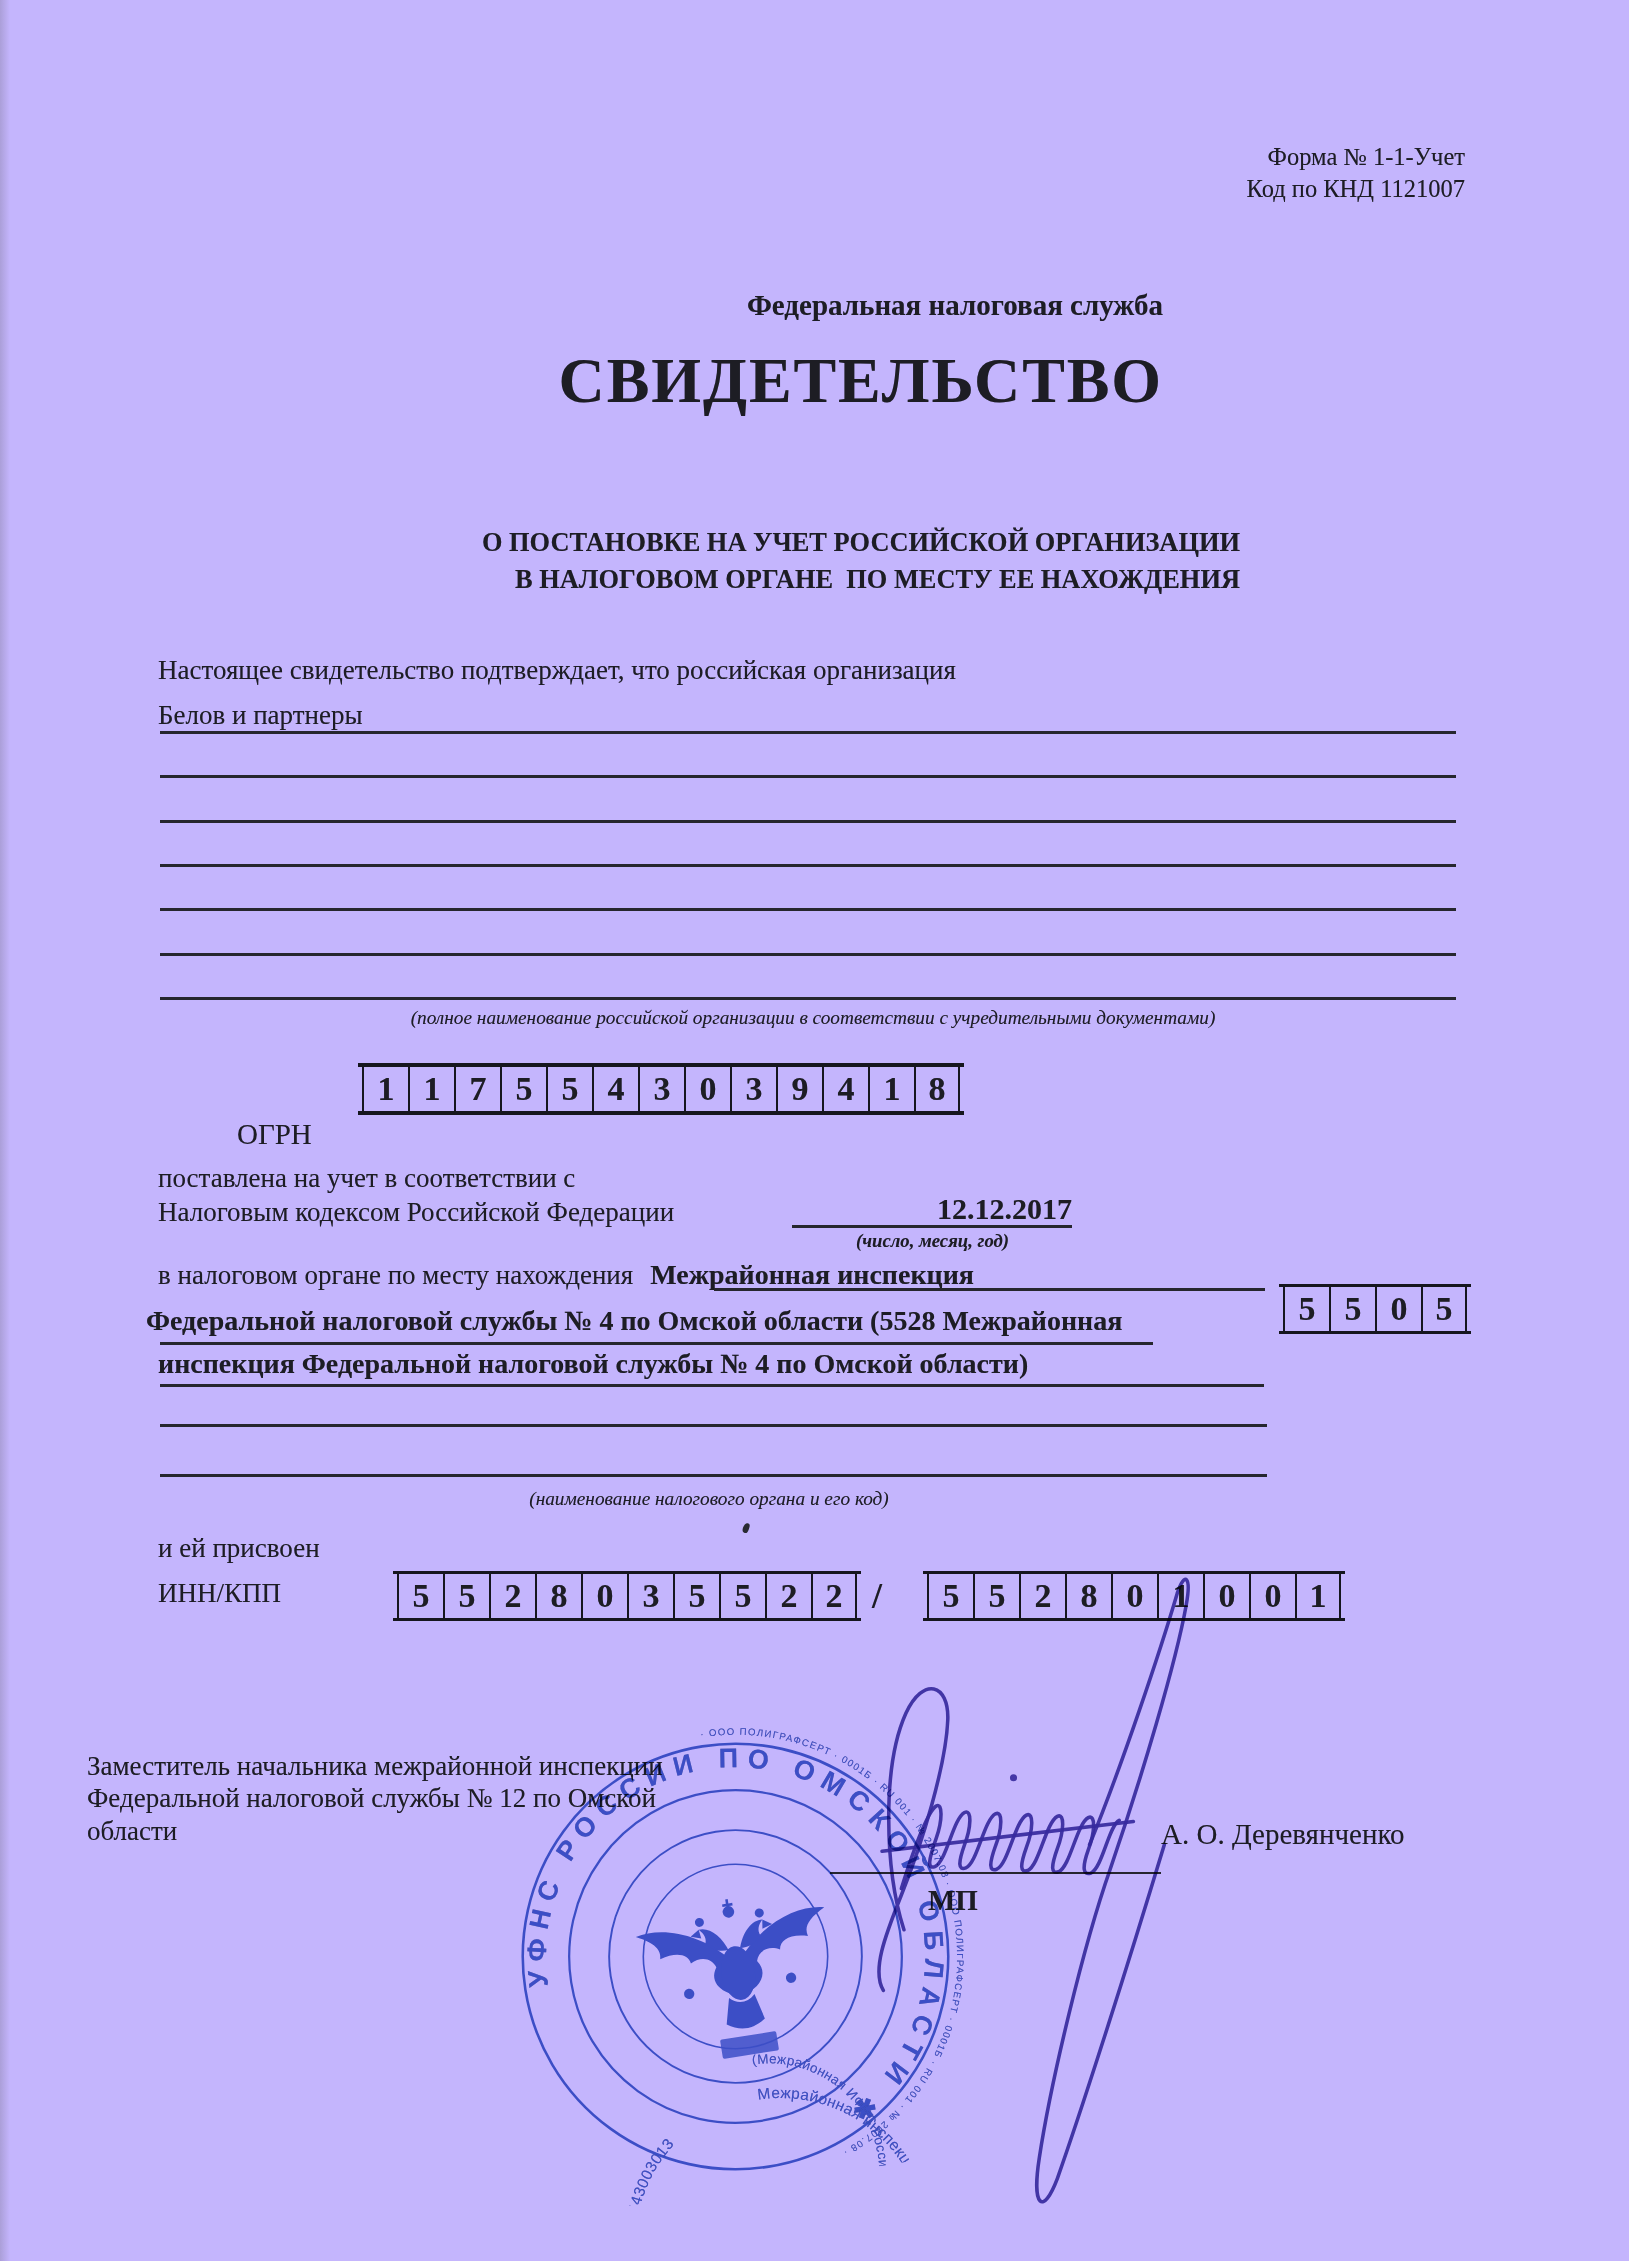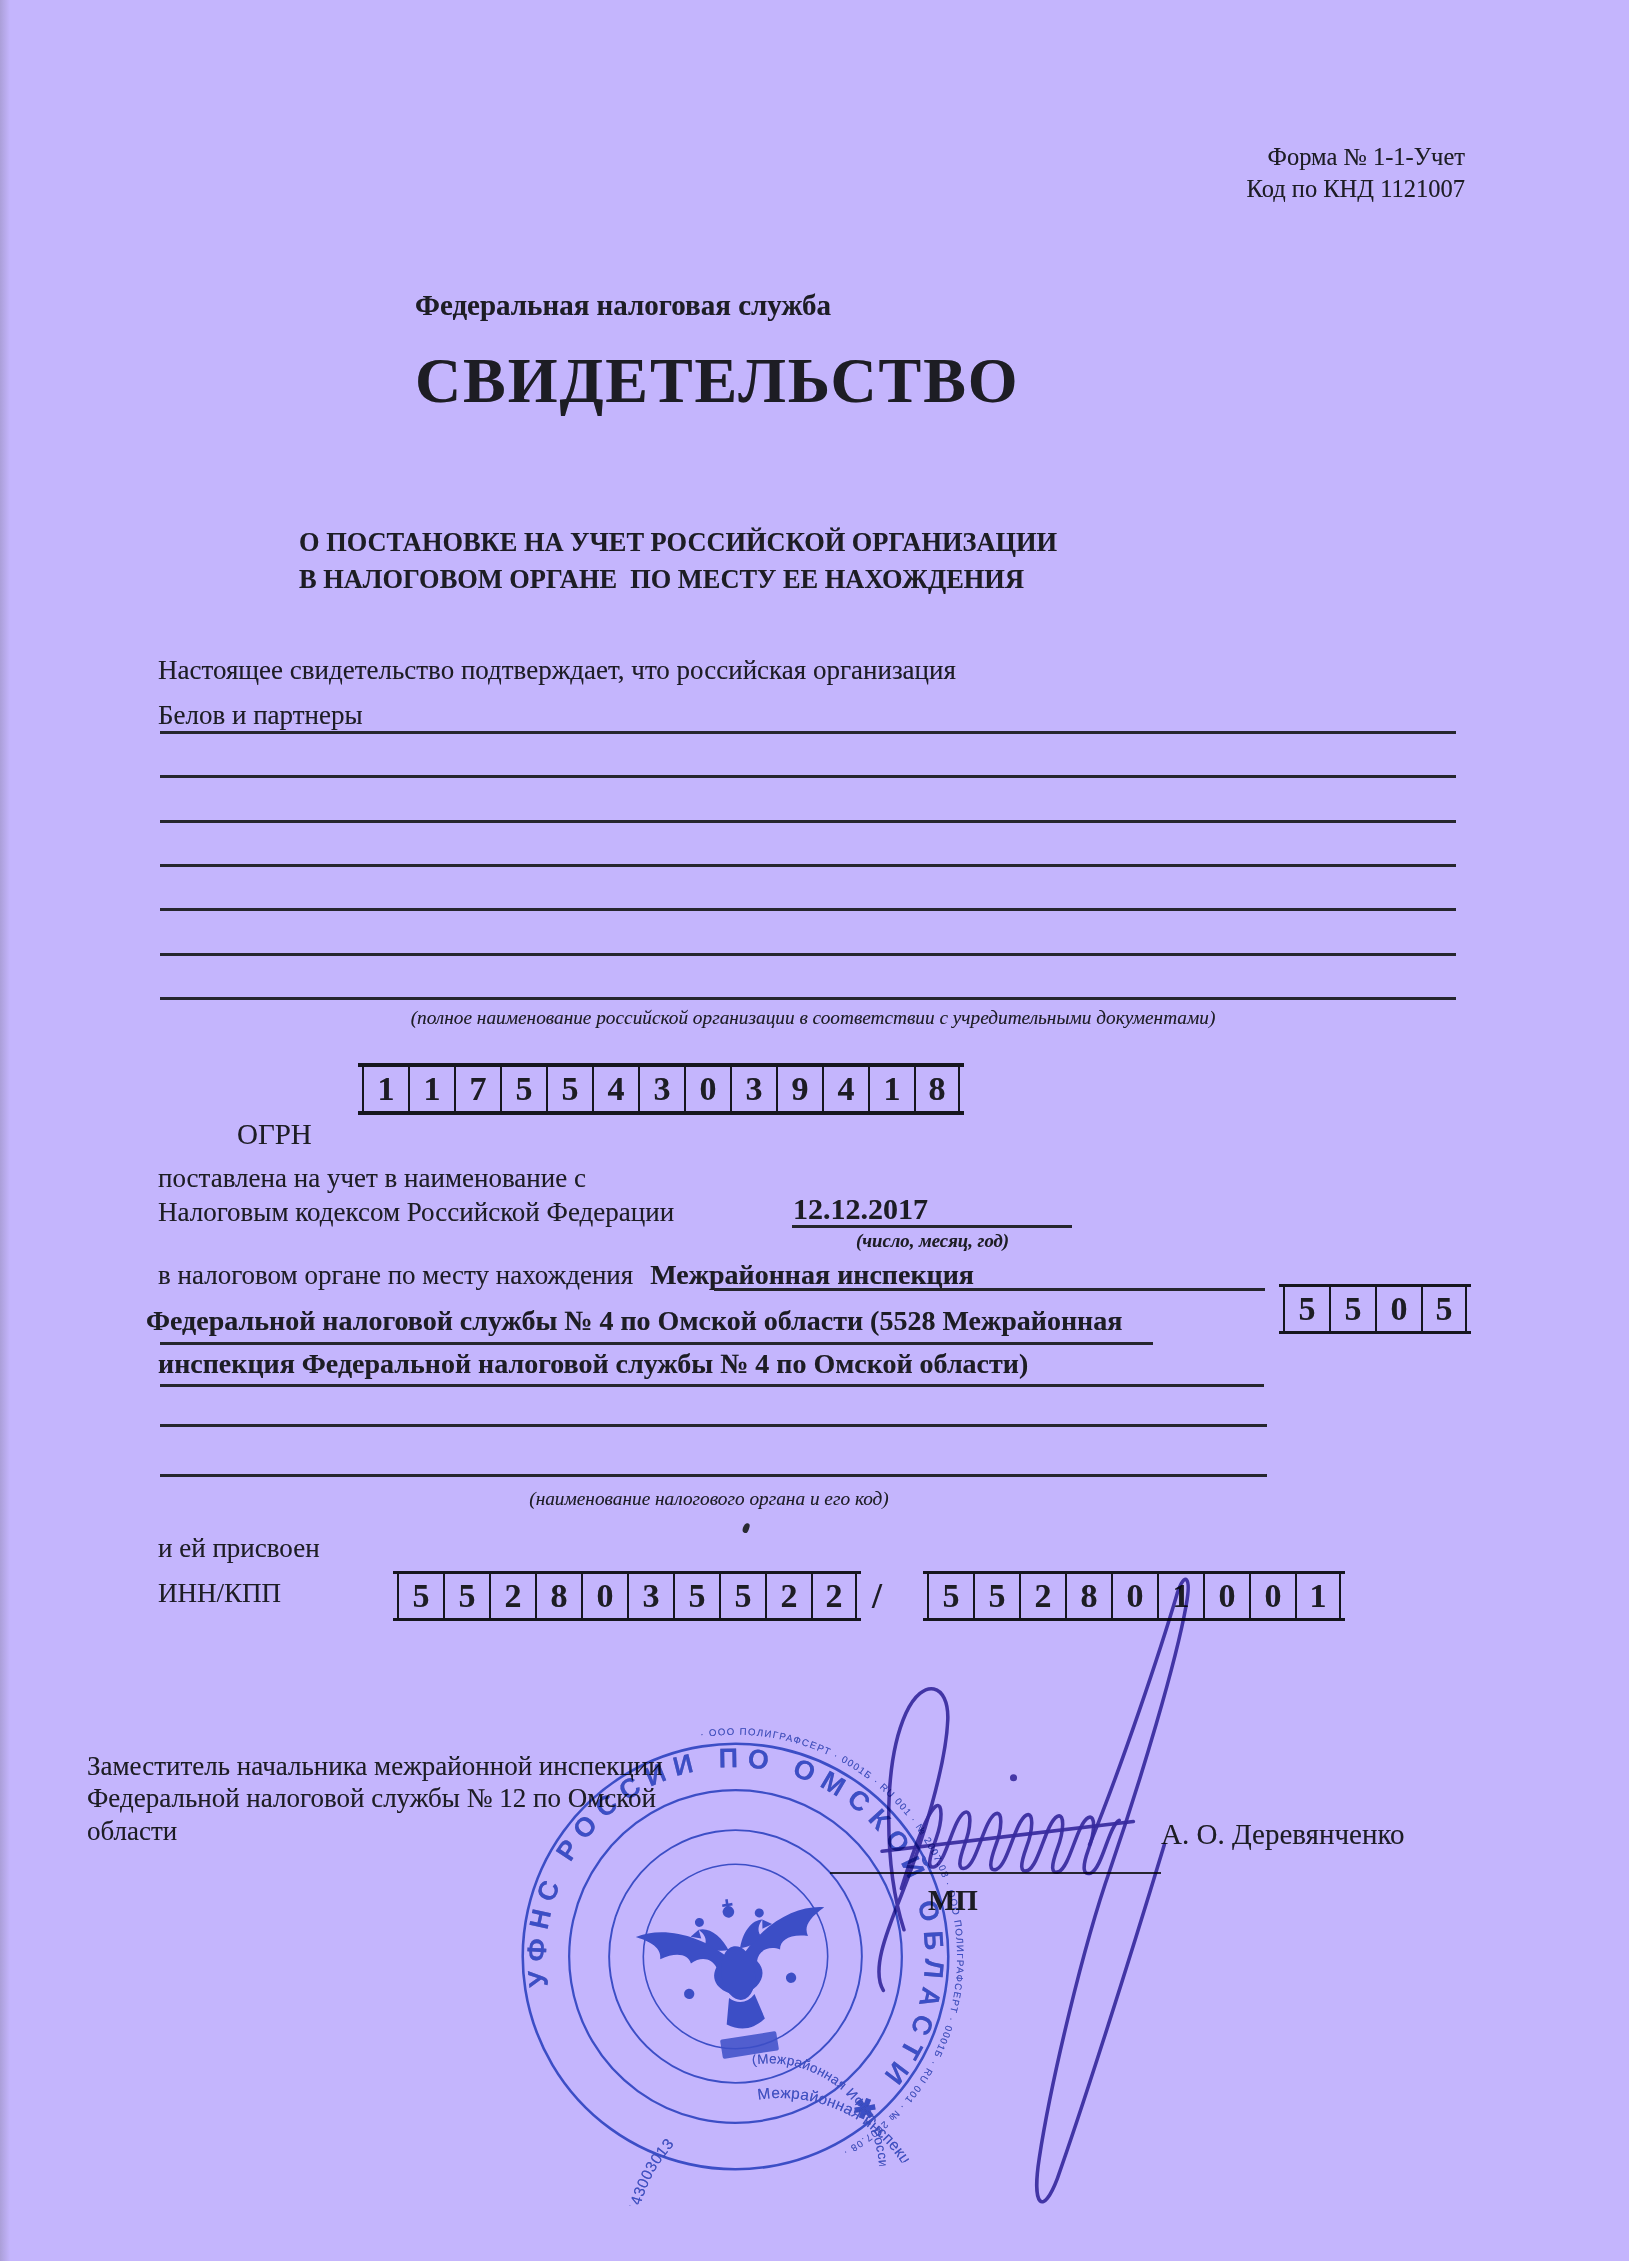--- a/index.html
+++ b/index.html
@@ -7,21 +7,21 @@
     position:relative;width:1630px;height:2261px;margin:0 auto;
     background:#c4b5fd;color:#1d1d24;overflow:hidden;
     font-family:"Liberation Serif","DejaVu Serif",serif;
     text-shadow:0 0 0.6px rgba(25,25,35,.35);
   }
   .page::before{
     content:"";position:absolute;left:0;top:0;bottom:0;width:10.3px;z-index:9;
     background:linear-gradient(90deg,rgba(70,70,70,.20),rgba(70,70,70,0));
   }
   .abs{position:absolute;white-space:nowrap;}
-  .center{text-align:left;}
+  .center{text-align:right;}
   .b{font-weight:bold;}
   .rule{position:absolute;height:2.6px;background:#26262e;}
   .cap{position:absolute;font-style:italic;font-size:19.3px;text-align:center;white-space:nowrap;}
   
   .numrow{position:absolute;display:flex;box-sizing:border-box;height:52px;
           border-top:4.5px solid #16161e;border-bottom:4.5px solid #16161e;padding:0 3.9px;}
   .numrow.thin{border-top-width:3.9px;border-bottom-width:3.9px;height:50px;}
   .cell{width:46px;box-sizing:border-box;border-left:2.6px solid #16161e;
         display:flex;align-items:center;justify-content:center;
         font-weight:bold;font-size:34px;}
@@ -75,21 +75,21 @@
     <span class="cell">4</span>
     <span class="cell">3</span>
     <span class="cell">0</span>
     <span class="cell">3</span>
     <span class="cell">9</span>
     <span class="cell">4</span>
     <span class="cell">1</span>
     <span class="cell">8</span>
   </div>
 
-  <div class="abs" style="top:1163px;left:158px;font-size:27px;">поставлена на учет в наименование с</div>
+  <div class="abs" style="top:1163px;left:158px;font-size:27px;">поставлена на учет в соответствии с</div>
   <div class="abs" style="top:1197px;left:158px;font-size:27px;">Налоговым кодексом Российской Федерации</div>
   <div class="abs center b" style="top:1192px;left:793px;width:279px;font-size:30px;">12.12.2017</div>
   <div class="rule" style="top:1225px;left:792px;width:280px;"></div>
   <div class="cap b" style="top:1230px;left:793px;width:279px;font-size:18.7px;">(число, месяц, год)</div>
 
   <div class="abs" style="top:1259px;left:158px;font-size:27px;">
     <span>в налоговом органе по месту нахождения</span><span class="b" style="font-size:28px;padding-left:17px;">Межрайонная инспекция</span>
   </div>
   <div class="rule" style="top:1288px;left:714px;width:551px;"></div>
 

